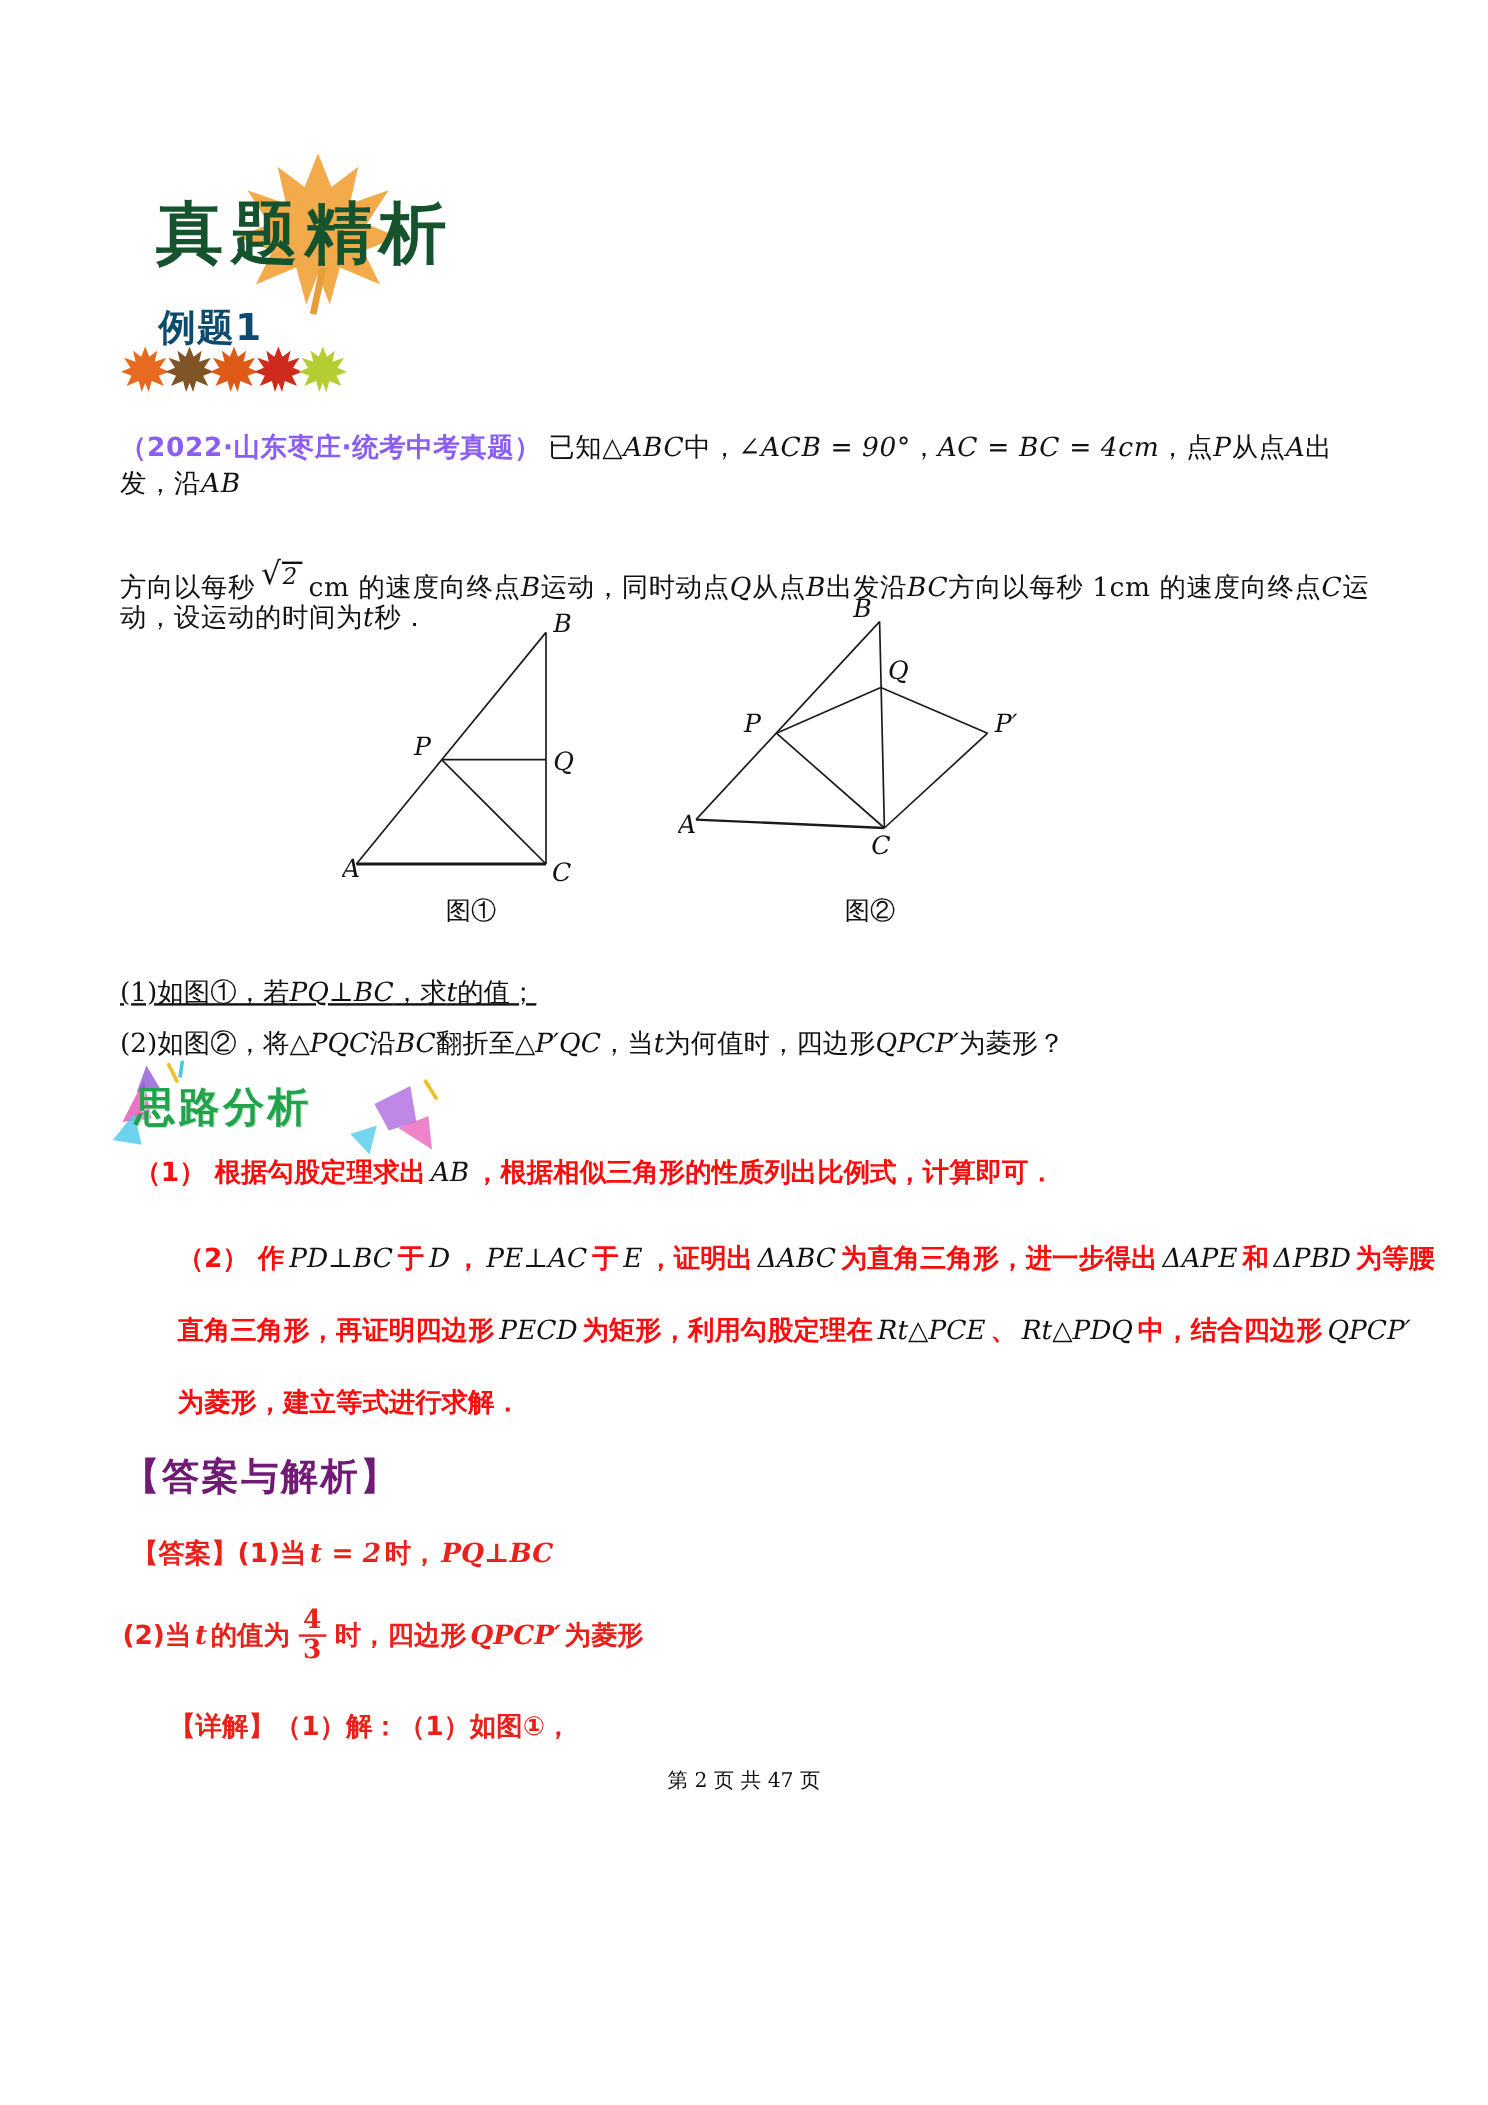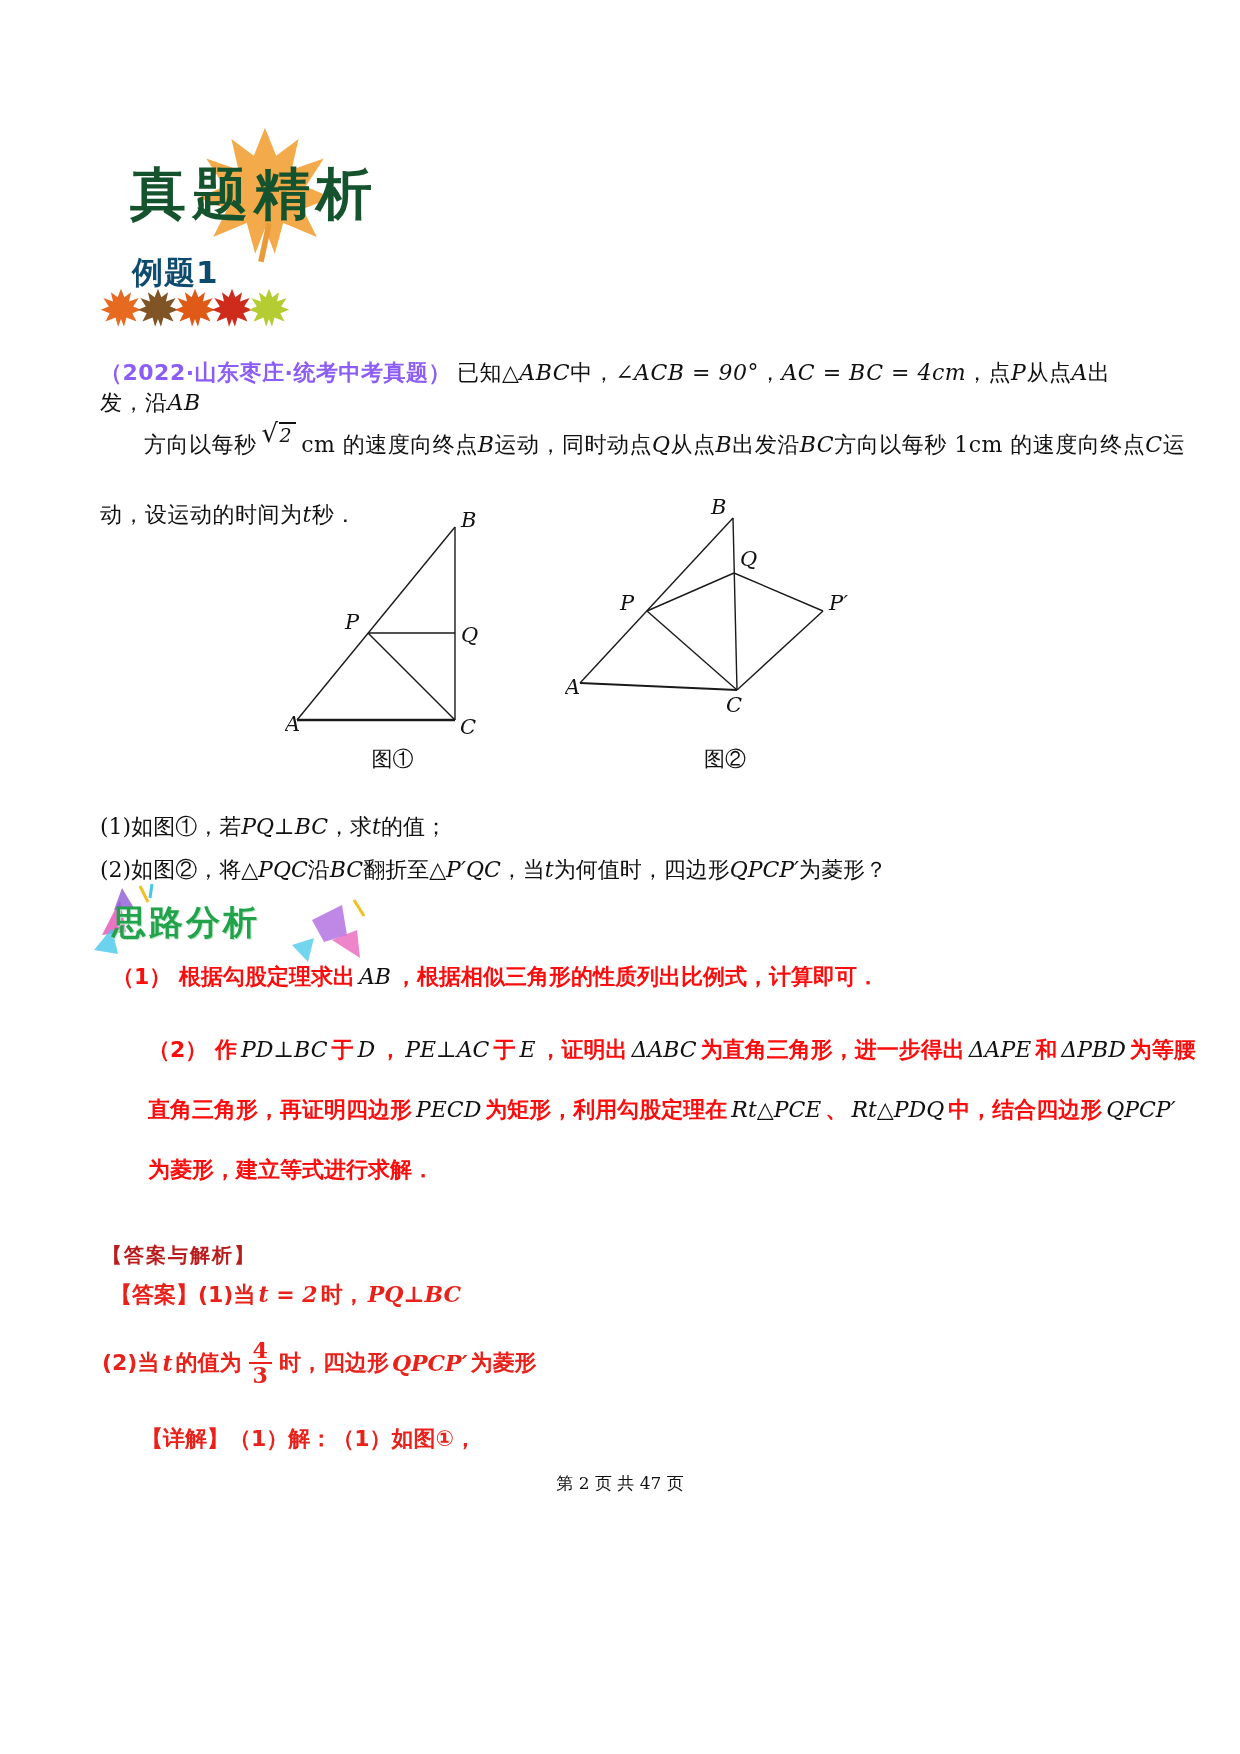--- a/index.html
+++ b/index.html
@@ -13,51 +13,51 @@
   .logo-text { position:absolute; left:20px; top:32px; font-family:"DejaVu Sans","Liberation Sans",sans-serif;
                font-weight:bold; font-size:56px; letter-spacing:6px; color:#14532d; }
   .example-label { left:132px; top:252px; font-family:"DejaVu Sans","Liberation Sans",sans-serif;
                    font-weight:bold; font-size:31px; color:#0c4a6e; letter-spacing:1px; }
   .leaf-row { left:100px; top:286px; width:190px; height:46px; display:flex; }
   .leaf-row svg { width:42px; height:46px; margin-right:-5px; }
 
   
   .p-line { left:100px; width:1050px; font-size:22px; color:#111; letter-spacing:0.5px; }
   .line1 { top:358px; }
-  .line2 { top:418px;margin-left:44px; }
+  .line2 { top:464px; }
   .line3 { top:500px; }
   .src { color:#8b5cf6; font-weight:bold; font-family:"DejaVu Sans","Liberation Sans",sans-serif; margin-right:6px; }
   .mi  { font-style:italic; font-family:"DejaVu Serif",serif; }
   .sqrt { display:inline-block; vertical-align:10px; margin:0 5px; white-space:nowrap; }
   .sqrt-sign { font-size:26px; }
   .sqrt-val  { display:inline-block; border-top:2px solid #111; padding:0 4px 0 1px; font-size:19px; font-style:italic; }
 
   
   .fig-svg text { font-size:21px; font-style:italic; font-family:"DejaVu Serif",serif; fill:#111; }
   .fig-caption { font-size:21px; text-align:center; color:#111; }
   .cap1 { left:285px; top:745px; width:215px; }
   .cap2 { left:565px; top:745px; width:320px; }
 
   .q-line { left:100px; width:1050px; font-size:22px; color:#111; }
-  .q1 { top:812px; }
+  .q1 { top:812px;text-decoration:underline; }
   .q2 { top:855px; }
 
   
   .think-decor { left:92px; top:880px; width:280px; height:90px; }
   .think-title { left:112px; top:900px; font-family:"DejaVu Sans","Liberation Sans",sans-serif;
                  font-weight:bold; font-size:34px; color:#21a24b; letter-spacing:3px;
                  text-shadow:1px 1px 0 #b9e4c6; }
   .ana { font-family:"DejaVu Sans","Liberation Sans",sans-serif; font-weight:bold; font-size:22px; color:#fb0d0d; }
   .ana-1 { left:112px; top:962px; width:1045px; }
   .ana-2 { left:112px; top:1020px; width:1048px; line-height:60px;margin-left:36px; }
   .am { color:#111; font-weight:normal; font-style:italic; font-family:"DejaVu Serif",serif; padding:0 4px; }
 
   
   .ans-header { left:102px; top:1210px; font-family:"DejaVu Sans","Liberation Sans",sans-serif;
-                font-weight:bold; font-size:20px; color:#b91c1c; letter-spacing:2px;margin-top:32px; }
+                font-weight:bold; font-size:31px; color:#701a75; letter-spacing:2px; }
   .ansline { font-family:"DejaVu Sans","Liberation Sans",sans-serif; font-weight:bold; font-size:22px; color:#e8211a; }
   .a1 { left:110px; top:1280px; }
   .a2 { left:102px; top:1330px; height:66px; display:flex; align-items:center; }
   .rm { font-style:italic; font-family:"DejaVu Serif",serif; padding:0 3px; }
   .frac { display:inline-flex; flex-direction:column; align-items:center; margin:0 7px; line-height:1.05;
           font-family:"DejaVu Serif",serif; }
   .frac .den { border-top:2.5px solid #e8211a; padding:0 4px; }
   .detail { left:110px; top:1424px;margin-left:31px; }
 
   .footer { left:0; top:1472px; width:1240px; text-align:center; font-size:17px; color:#111; }

